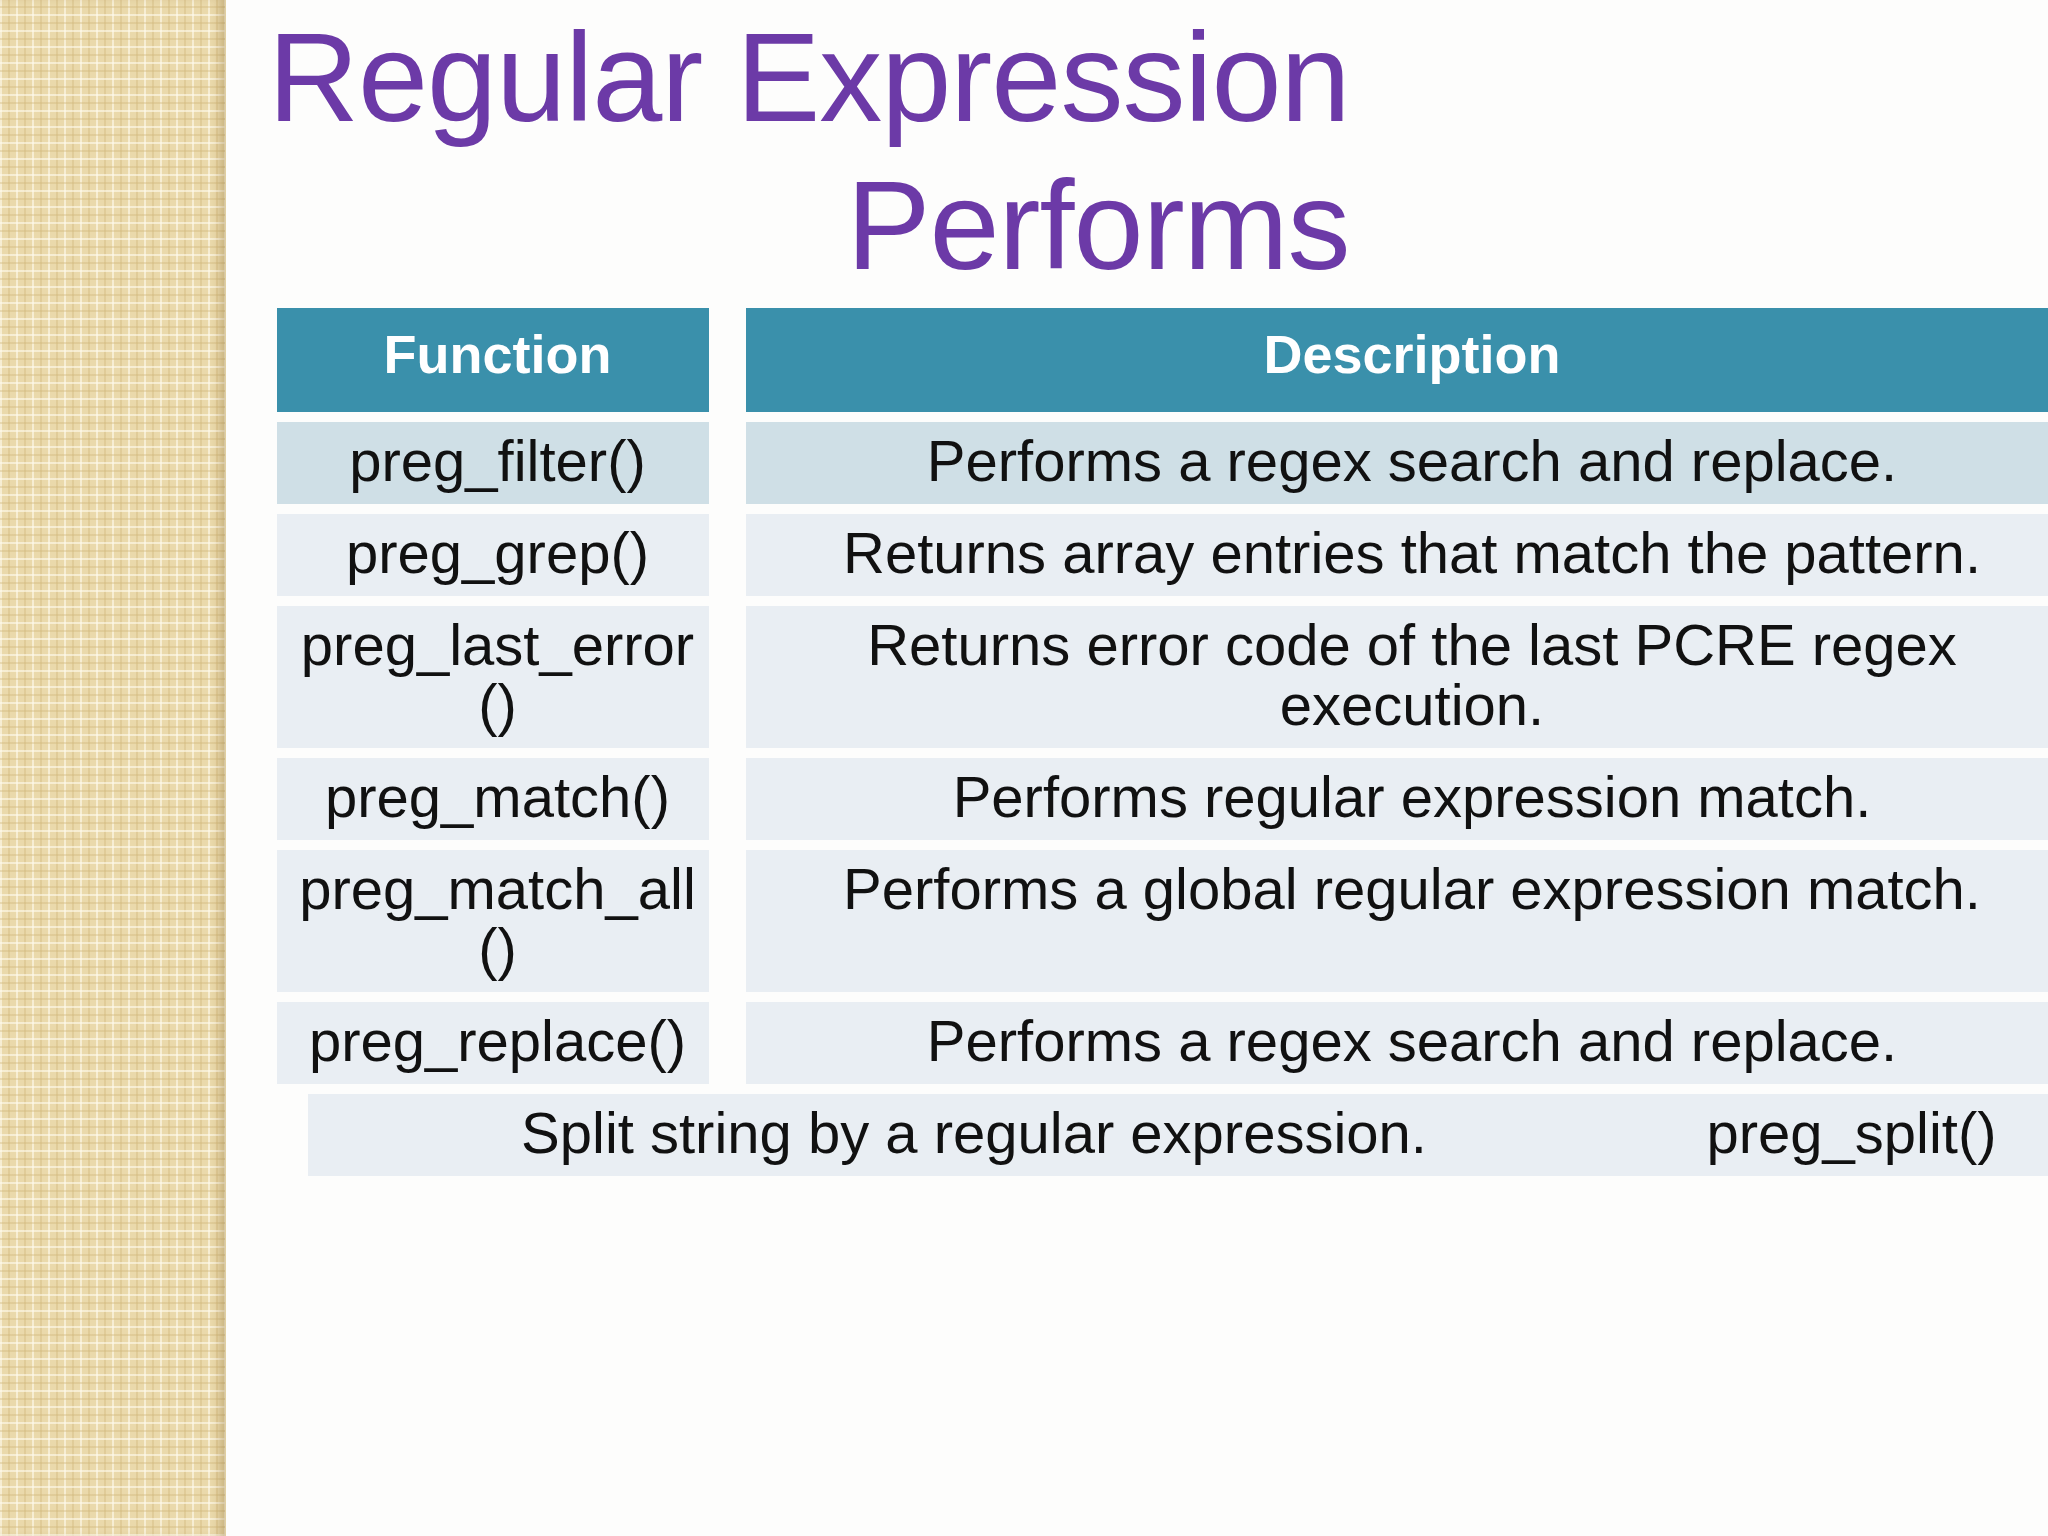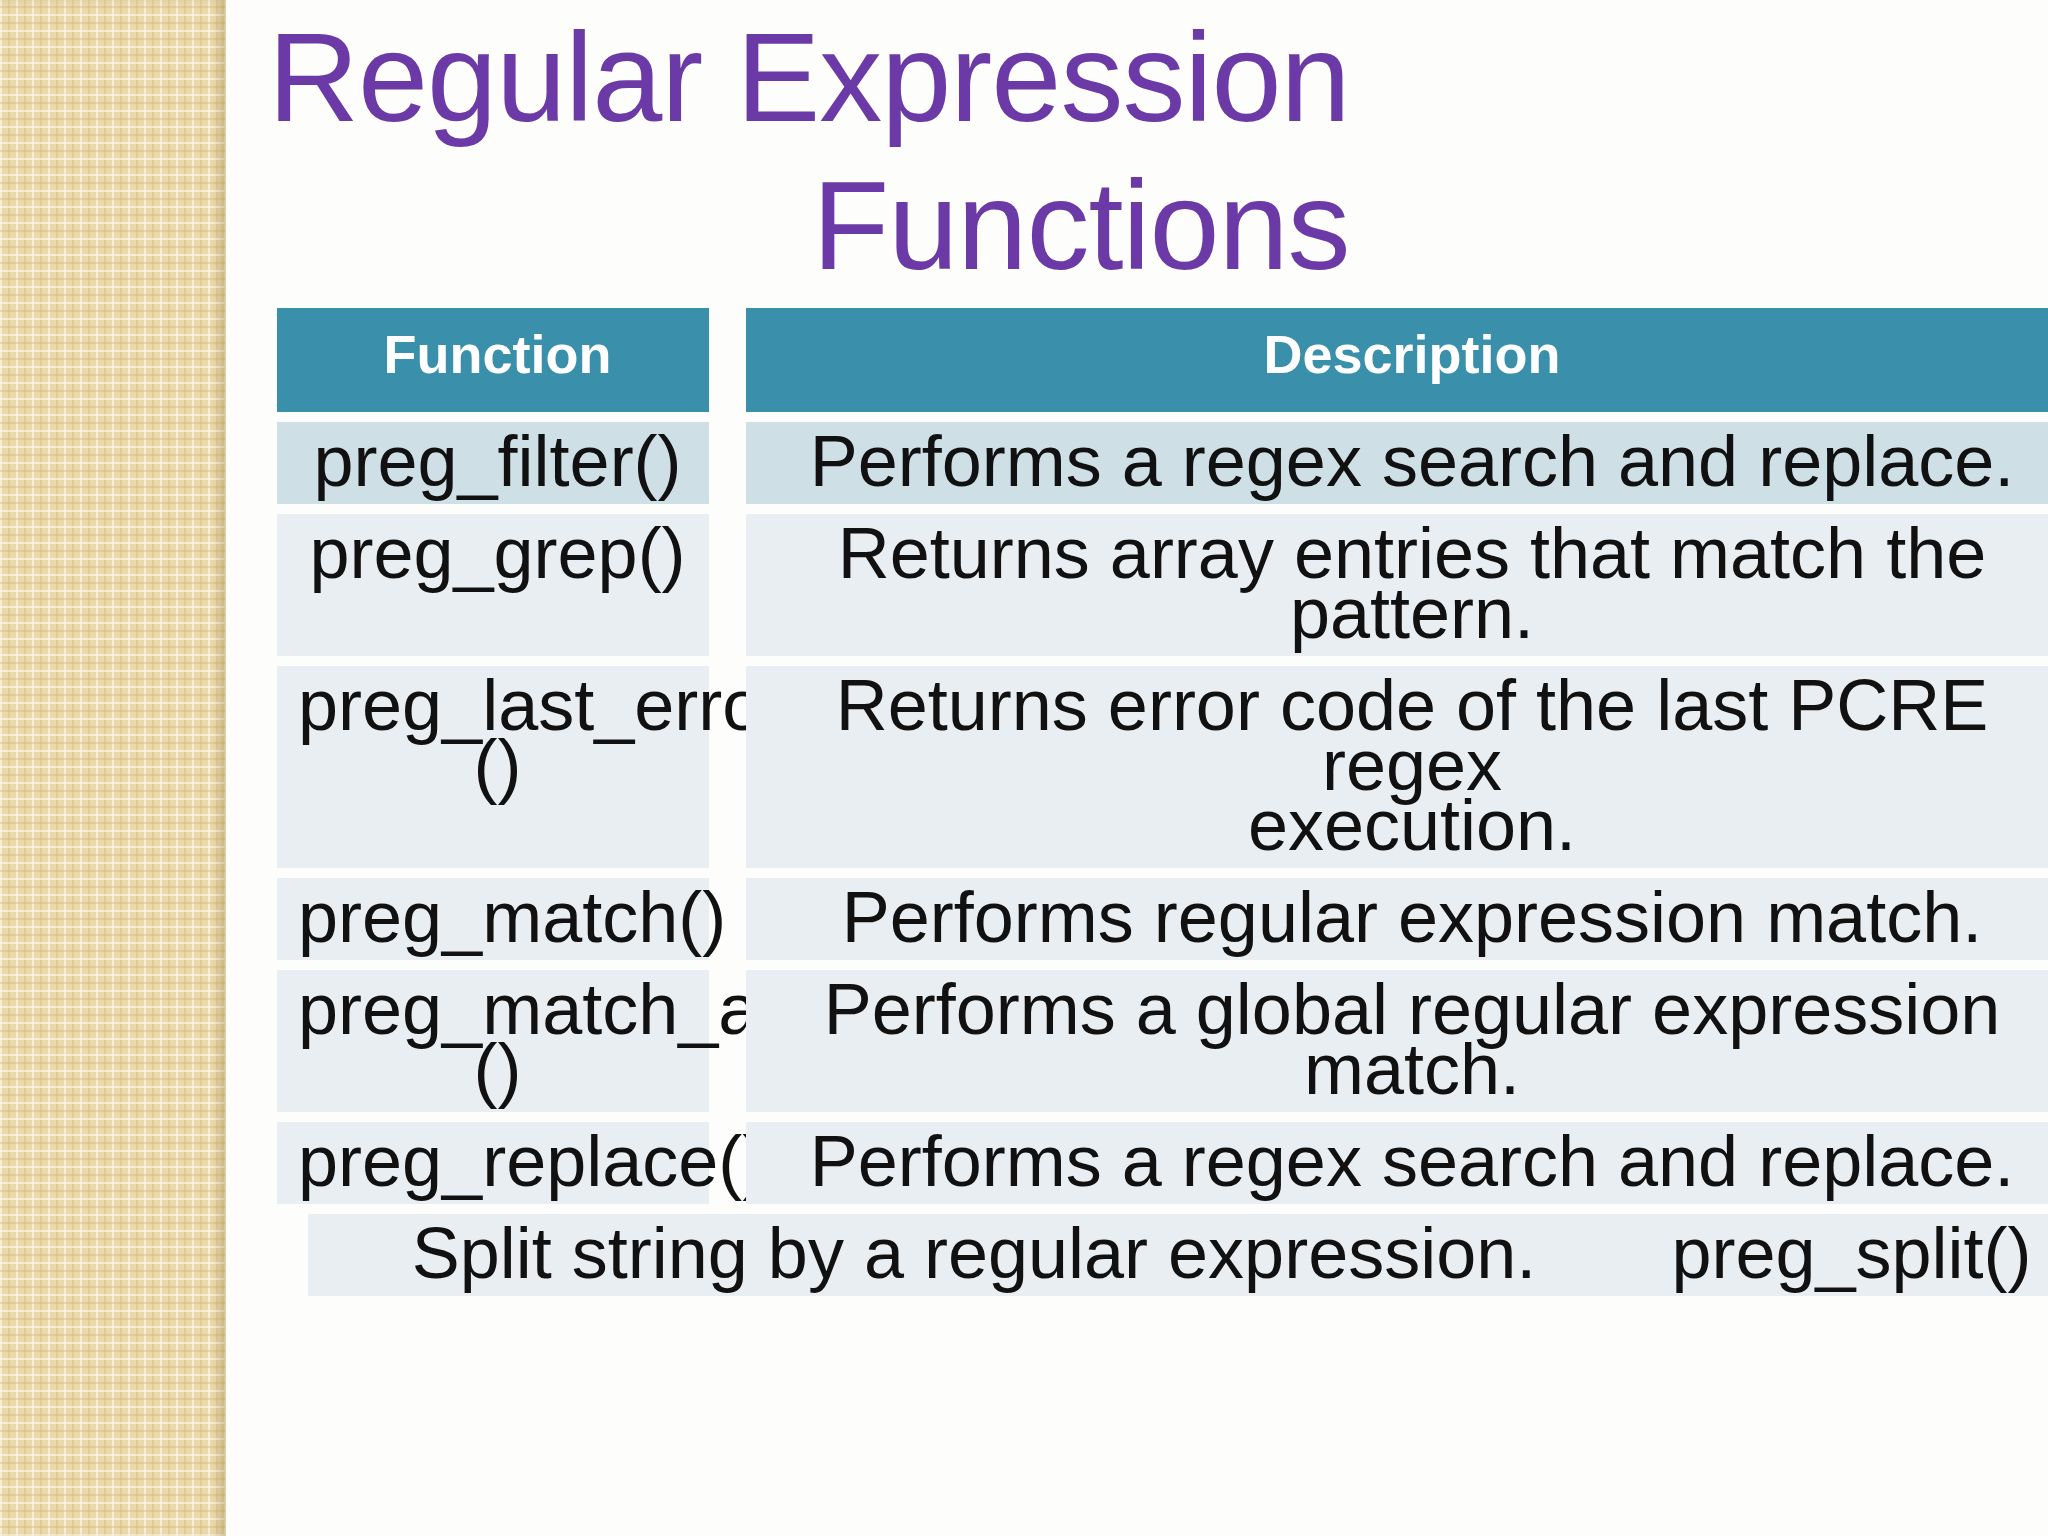--- a/index.html
+++ b/index.html
@@ -48,37 +48,37 @@
   .tr{display:flex;margin-top:10px;}
   .col-fn{width:432px;flex:0 0 432px;margin-right:6px;}
   .col-desc{flex:1 1 auto;margin-left:31px;}
   .th{
     background:var(--header-teal);
     color:var(--header-text);
     font-size:54px;line-height:60px;font-weight:700;
     padding:16px 12px 0 21px;box-sizing:border-box;
   }
   .td{
-    font-size:72px;line-height:60px;font-weight:400;
+    font-size:58px;line-height:60px;font-weight:400;
     color:var(--body-text);
     padding:9px 12px 13px 21px;box-sizing:border-box;
     white-space:pre-line;
   }
   .band-dark .td{background:var(--row-dark);}
   .band-light .td{background:var(--row-light);}
 </style>
 </head>
 <body>
 
 <div class="slide">
   <div class="sidebar"></div>
 
   <h1 class="title">
       <span class="line">Regular Expression</span>
-      <span class="line">Functions</span>
+      <span class="line">Performs</span>
     </h1>
 
   <div class="ftable">
     <div class="thead">
       <div class="th col-fn">Function</div>
       <div class="th col-desc">Description</div>
     </div>
     <div id="tbody">
   <div class="tr band-dark">
     <div class="td col-fn">preg_filter()</div>

